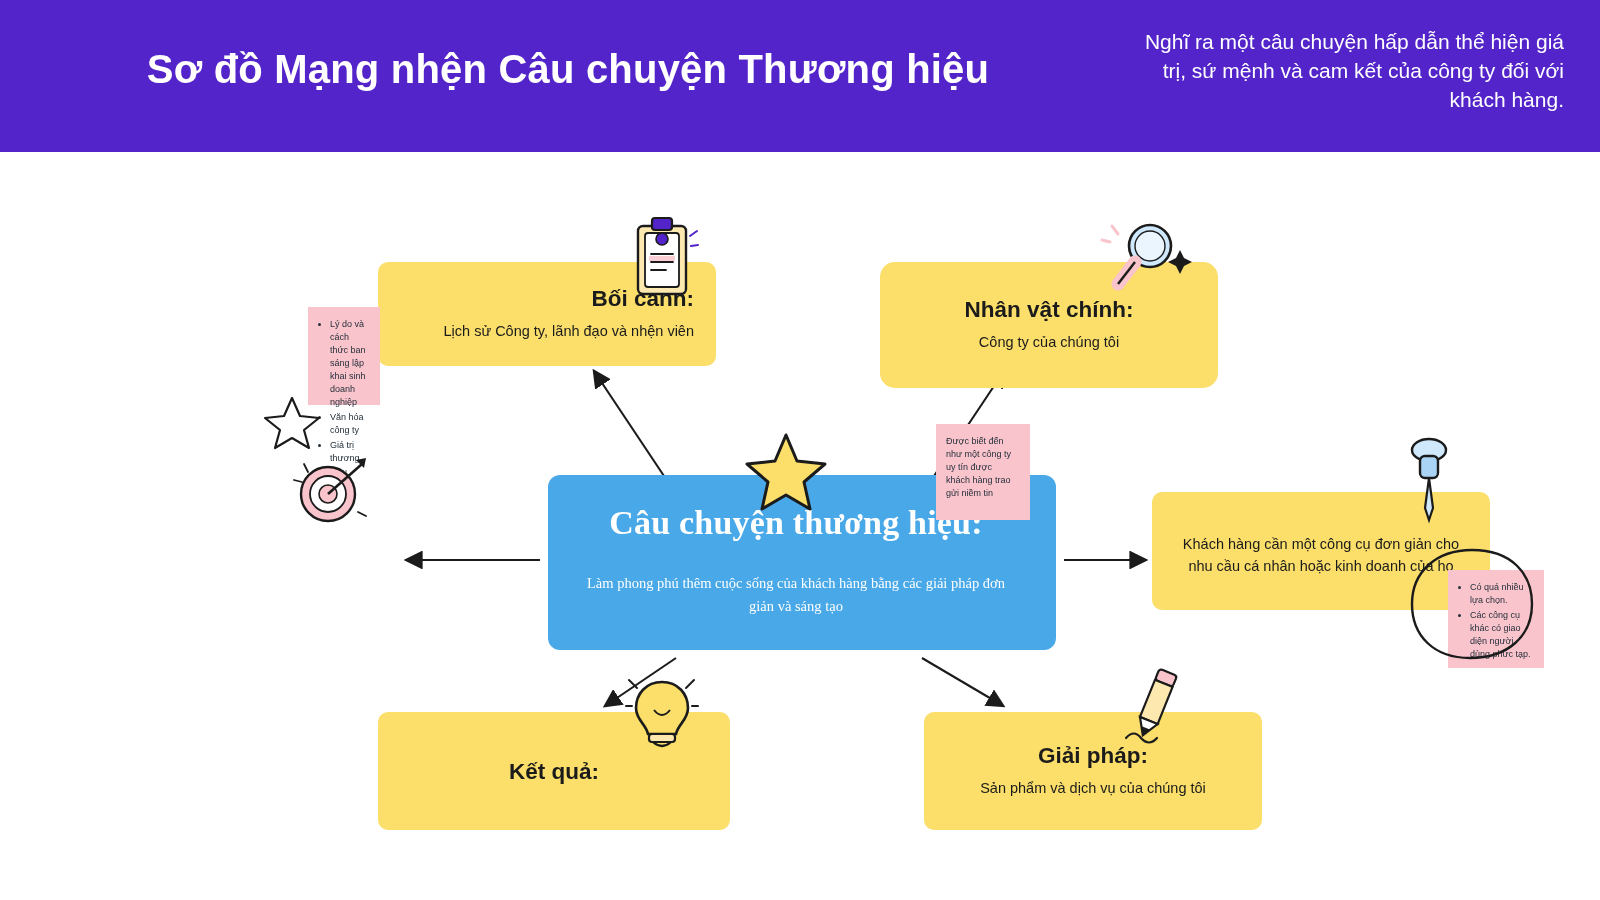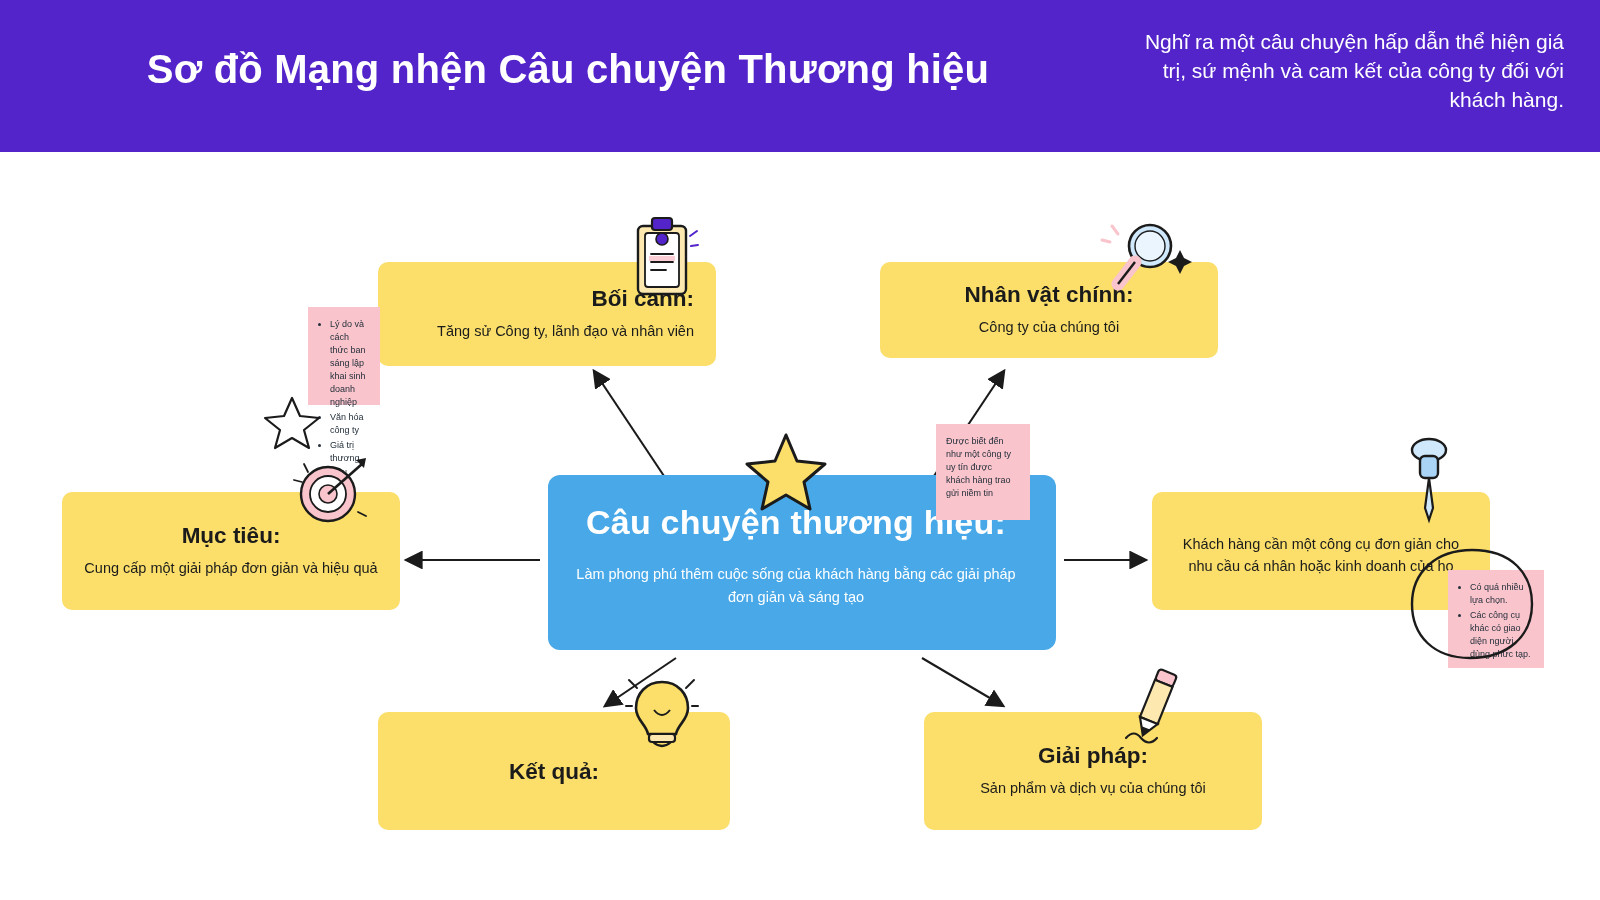--- a/index.html
+++ b/index.html
@@ -69,30 +69,31 @@
     position: absolute;
     left: 548px;
     top: 323px;
     width: 508px;
     height: 175px;
     background: #48a8e8;
     border-radius: 12px;
     box-sizing: border-box;
     padding: 28px 40px 0 28px;
     text-align: center;
+    font-family: Liberation Serif, serif;
   }
   .center-title {
     color: #ffffff;
     font-size: 34px;
     font-weight: bold;
     line-height: 1.15;
     letter-spacing: 0.2px;
   }
   .center-desc {
-    margin-top: 21px;
+    margin-top: 30px;
     color: #ffffff;
     font-size: 14.5px;
     line-height: 1.55;
   }
 
   
   .node {
     position: absolute;
     background: #fbdf6a;
     border-radius: 10px;
@@ -110,21 +111,21 @@
     line-height: 1.2;
   }
   .node-desc {
     margin-top: 9px;
     font-size: 14.5px;
     color: #1b1b1b;
     line-height: 1.5;
   }
 
   #node-context   { left: 378px;  top: 110px;  width: 338px; height: 104px; text-align: right; }
-  #node-character { left: 880px;  top: 110px;  width: 338px; height: 96px; }
+  #node-character { left: 880px;  top: 110px;  width: 338px; height: 126px; border-radius: 15px; }
   #node-goal      { left: 62px;   top: 340px;  width: 338px; height: 118px; }
   #node-problem   { left: 1152px; top: 340px;  width: 338px; height: 118px; }
   #node-result    { left: 378px;  top: 560px;  width: 352px; height: 118px; }
   #node-solution  { left: 924px;  top: 560px;  width: 338px; height: 118px; }
 
   
   .sticky {
     position: absolute;
     background: #fac4cc;
     box-sizing: border-box;
@@ -188,32 +189,28 @@
     </g>
   </svg>
 
   <div class="center-node">
     <div class="center-title">Câu chuyện thương hiệu:</div>
     <div class="center-desc">Làm phong phú thêm cuộc sống của khách hàng bằng các giải pháp đơn giản và sáng tạo</div>
   </div>
 
   <div class="node" id="node-context">
     <div class="node-title">Bối cảnh:</div>
-    <div class="node-desc">Tăng sử Công ty, lãnh đạo và nhân viên</div>
+    <div class="node-desc">Lịch sử Công ty, lãnh đạo và nhện viên</div>
   </div>
 
   <div class="node" id="node-character">
     <div class="node-title">Nhân vật chính:</div>
     <div class="node-desc">Công ty của chúng tôi</div>
   </div>
 
-  <div class="node" id="node-goal">
-    <div class="node-title">Mục tiêu:</div>
-    <div class="node-desc">Cung cấp một giải pháp đơn giản và hiệu quả</div>
-  </div>
 
   <div class="node" id="node-problem">
     <div class="node-desc">Khách hàng cần một công cụ đơn giản cho nhu cầu cá nhân hoặc kinh doanh của họ</div>
   </div>
 
   <div class="node" id="node-result">
     <div class="node-title">Kết quả:</div>
   </div>
 
   <div class="node" id="node-solution">

